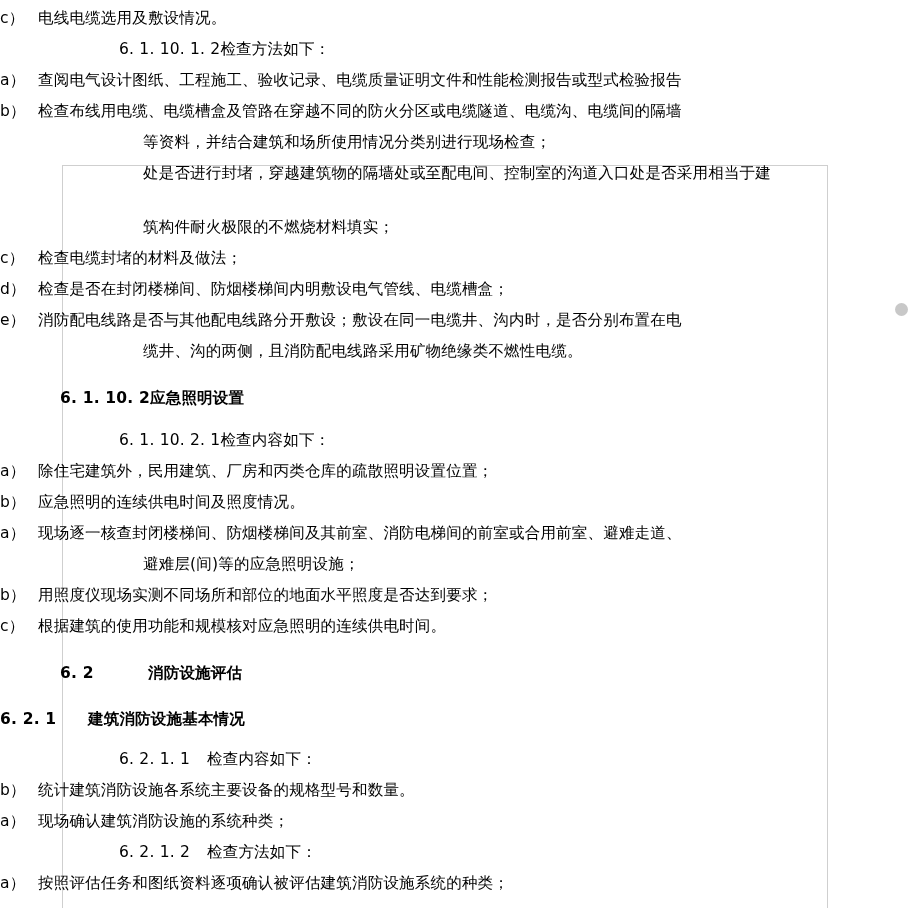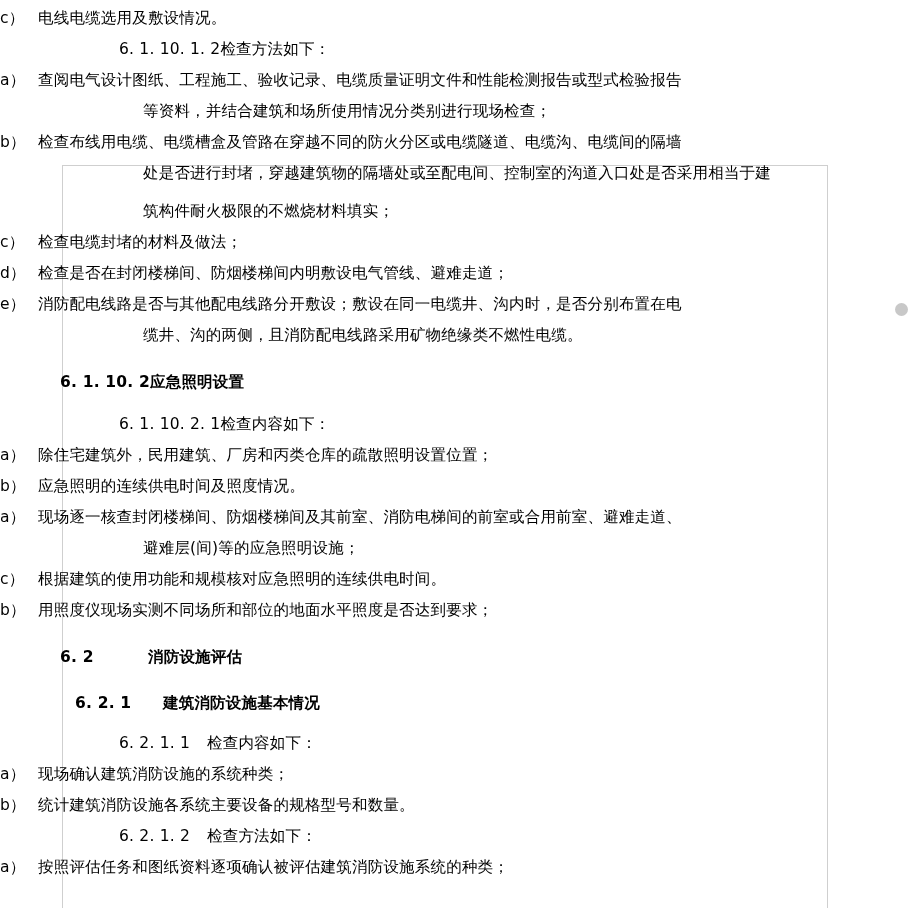--- a/index.html
+++ b/index.html
@@ -53,21 +53,21 @@
     line-height: 31px;
     white-space: pre;
     letter-spacing: 0.2px;
   }
 
   
   .ind-num   { padding-left: 119px; }   
   .ind-a     { }  
   .ind-text  { padding-left: 143px; }  
   .ind-h2    { padding-left: 60px; }
-  .ind-h3    { padding-left: 75px; }
+  .ind-h3    { }
 
   .marker {
     display: inline-block;
     width: 38px;
   }
 
   .num {
     display: inline-block;
     min-width: 88px;
   }
@@ -103,62 +103,62 @@
   <div class="doc-frame"></div>
 
   <div class="content">
 
     <div class="line ind-a" style="margin-top:3px;"><span class="marker">c）</span><span>电线电缆选用及敷设情况。</span></div>
 
     <div class="line ind-num"><span class="num">6. 1. 10. 1. 2</span><span>检查方法如下：</span></div>
 
     <div class="line ind-a"><span class="marker">a）</span><span>查阅电气设计图纸、工程施工、验收记录、电缆质量证明文件和性能检测报告或型式检验报告</span></div>
 
+    <div class="line ind-a"><span class="marker">b）</span><span>检查布线用电缆、电缆槽盒及管路在穿越不同的防火分区或电缆隧道、电缆沟、电缆间的隔墙</span></div>
+
     <div class="line ind-text"><span>等资料，并结合建筑和场所使用情况分类别进行现场检查；</span></div>
-
-    <div class="line ind-a"><span class="marker">b）</span><span>检查布线用电缆、电缆槽盒及管路在穿越不同的防火分区或电缆隧道、电缆沟、电缆间的隔墙</span></div>
 
     <div class="line ind-text"><span>处是否进行封堵，穿越建筑物的隔墙处或至配电间、控制室的沟道入口处是否采用相当于建</span></div>
 
-    <div class="line ind-text" style="margin-top:7px;"><span>筑构件耐火极限的不燃烧材料填实；</span></div>
+    <div class="line ind-text" style="margin-top:23px;"><span>筑构件耐火极限的不燃烧材料填实；</span></div>
 
     <div class="line ind-a"><span class="marker">c）</span><span>检查电缆封堵的材料及做法；</span></div>
 
-    <div class="line ind-a"><span class="marker">d）</span><span>检查是否在封闭楼梯间、防烟楼梯间内明敷设电气管线、避难走道；</span></div>
+    <div class="line ind-a"><span class="marker">d）</span><span>检查是否在封闭楼梯间、防烟楼梯间内明敷设电气管线、电缆槽盒；</span></div>
 
     <div class="line ind-a"><span class="marker">e）</span><span>消防配电线路是否与其他配电线路分开敷设；敷设在同一电缆井、沟内时，是否分别布置在电</span></div>
 
     <div class="line ind-text"><span>缆井、沟的两侧，且消防配电线路采用矿物绝缘类不燃性电缆。</span></div>
 
     <div class="line ind-h2 head" style="margin-top:16px;"><span class="num">6. 1. 10. 2</span><span>应急照明设置</span></div>
 
     <div class="line ind-num" style="margin-top:11px;"><span class="num">6. 1. 10. 2. 1</span><span>检查内容如下：</span></div>
 
     <div class="line ind-a"><span class="marker">a）</span><span>除住宅建筑外，民用建筑、厂房和丙类仓库的疏散照明设置位置；</span></div>
 
     <div class="line ind-a"><span class="marker">b）</span><span>应急照明的连续供电时间及照度情况。</span></div>
 
 
     <div class="line ind-a"><span class="marker">a）</span><span>现场逐一核查封闭楼梯间、防烟楼梯间及其前室、消防电梯间的前室或合用前室、避难走道、</span></div>
 
     <div class="line ind-text"><span>避难层(间)等的应急照明设施；</span></div>
 
+    <div class="line ind-a"><span class="marker">b）</span><span>用照度仪现场实测不同场所和部位的地面水平照度是否达到要求；</span></div>
+
     <div class="line ind-a"><span class="marker">c）</span><span>根据建筑的使用功能和规模核对应急照明的连续供电时间。</span></div>
-
-    <div class="line ind-a"><span class="marker">b）</span><span>用照度仪现场实测不同场所和部位的地面水平照度是否达到要求；</span></div>
 
     <div class="line ind-h2 head" style="margin-top:16px;"><span class="num">6. 2</span><span>消防设施评估</span></div>
 
     <div class="line ind-h3 head" style="margin-top:15px;"><span class="num">6. 2. 1</span><span>建筑消防设施基本情况</span></div>
 
     <div class="line ind-num" style="margin-top:9px;"><span class="num">6. 2. 1. 1</span><span>检查内容如下：</span></div>
 
+    <div class="line ind-a"><span class="marker">b）</span><span>统计建筑消防设施各系统主要设备的规格型号和数量。</span></div>
+
     <div class="line ind-a"><span class="marker">a）</span><span>现场确认建筑消防设施的系统种类；</span></div>
-
-    <div class="line ind-a"><span class="marker">b）</span><span>统计建筑消防设施各系统主要设备的规格型号和数量。</span></div>
 
     <div class="line ind-num"><span class="num">6. 2. 1. 2</span><span>检查方法如下：</span></div>
 
     <div class="line ind-a"><span class="marker">a）</span><span>按照评估任务和图纸资料逐项确认被评估建筑消防设施系统的种类；</span></div>
 
   </div>
 
   <div class="scrollbar">
     <div class="scroll-thumb"></div>
   </div>

